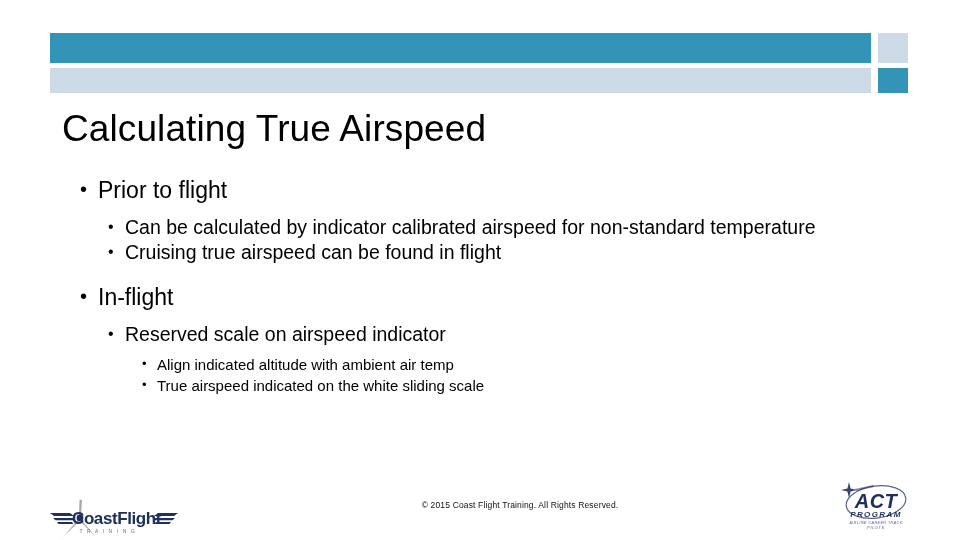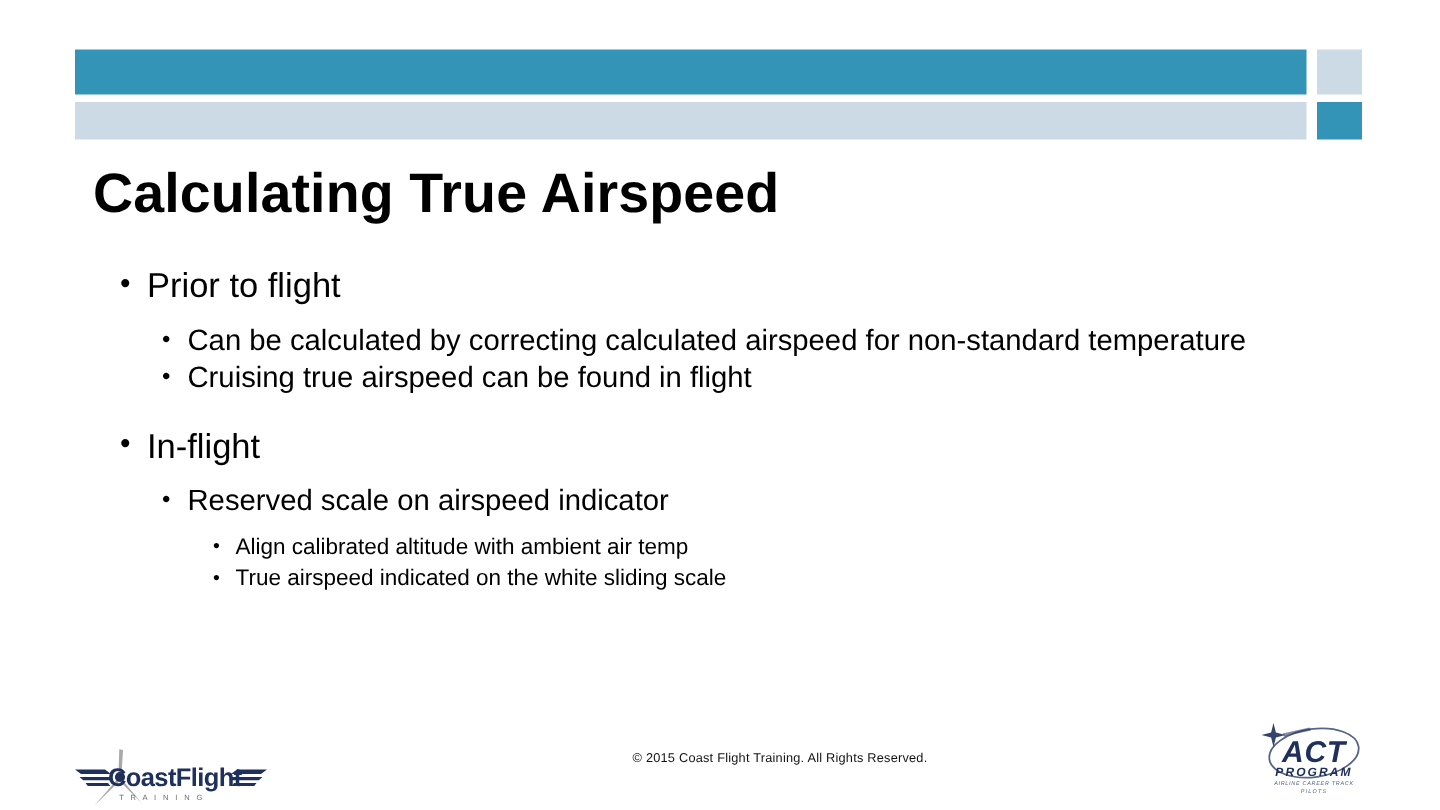--- a/index.html
+++ b/index.html
@@ -46,21 +46,21 @@
     width: 30px; height: 25px;
     background: #3494b8;
   }
 
   
   #slide-title {
     position: absolute;
     left: 62px; top: 108px;
     width: 820px;
     font-size: 37px;
-    font-weight: 700;
+    font-weight: 400;
     letter-spacing: 0.1px;
     color: #000000;
     line-height: 1.15;
   }
 
   
   #slide-body {
     position: absolute;
     left: 62px; top: 176px;
     width: 830px;
@@ -151,21 +151,21 @@
 
   <div class="bullet-row lvl1">
     <span class="bullet-glyph">•</span>
     <span class="bullet-text">Prior to flight</span>
   </div>
 
   <div class="group-gap-sm"></div>
 
   <div class="bullet-row lvl2">
     <span class="bullet-glyph">•</span>
-    <span class="bullet-text">Can be calculated by correcting calculated airspeed for non-standard temperature</span>
+    <span class="bullet-text">Can be calculated by indicator calibrated airspeed for non-standard temperature</span>
   </div>
 
   <div class="bullet-row lvl2">
     <span class="bullet-glyph">•</span>
     <span class="bullet-text">Cruising true airspeed can be found in flight</span>
   </div>
 
   <div class="group-gap"></div>
 
   <div class="bullet-row lvl1">
@@ -177,21 +177,21 @@
 
   <div class="bullet-row lvl2">
     <span class="bullet-glyph">•</span>
     <span class="bullet-text">Reserved scale on airspeed indicator</span>
   </div>
 
   <div class="group-gap-sm"></div>
 
   <div class="bullet-row lvl3">
     <span class="bullet-glyph">•</span>
-    <span class="bullet-text">Align calibrated altitude with ambient air temp</span>
+    <span class="bullet-text">Align indicated altitude with ambient air temp</span>
   </div>
 
   <div class="bullet-row lvl3">
     <span class="bullet-glyph">•</span>
     <span class="bullet-text">True airspeed indicated on the white sliding scale</span>
   </div>
 
 </div>
 
 <div id="footer-copyright">© 2015 Coast Flight Training. All Rights Reserved.</div>

